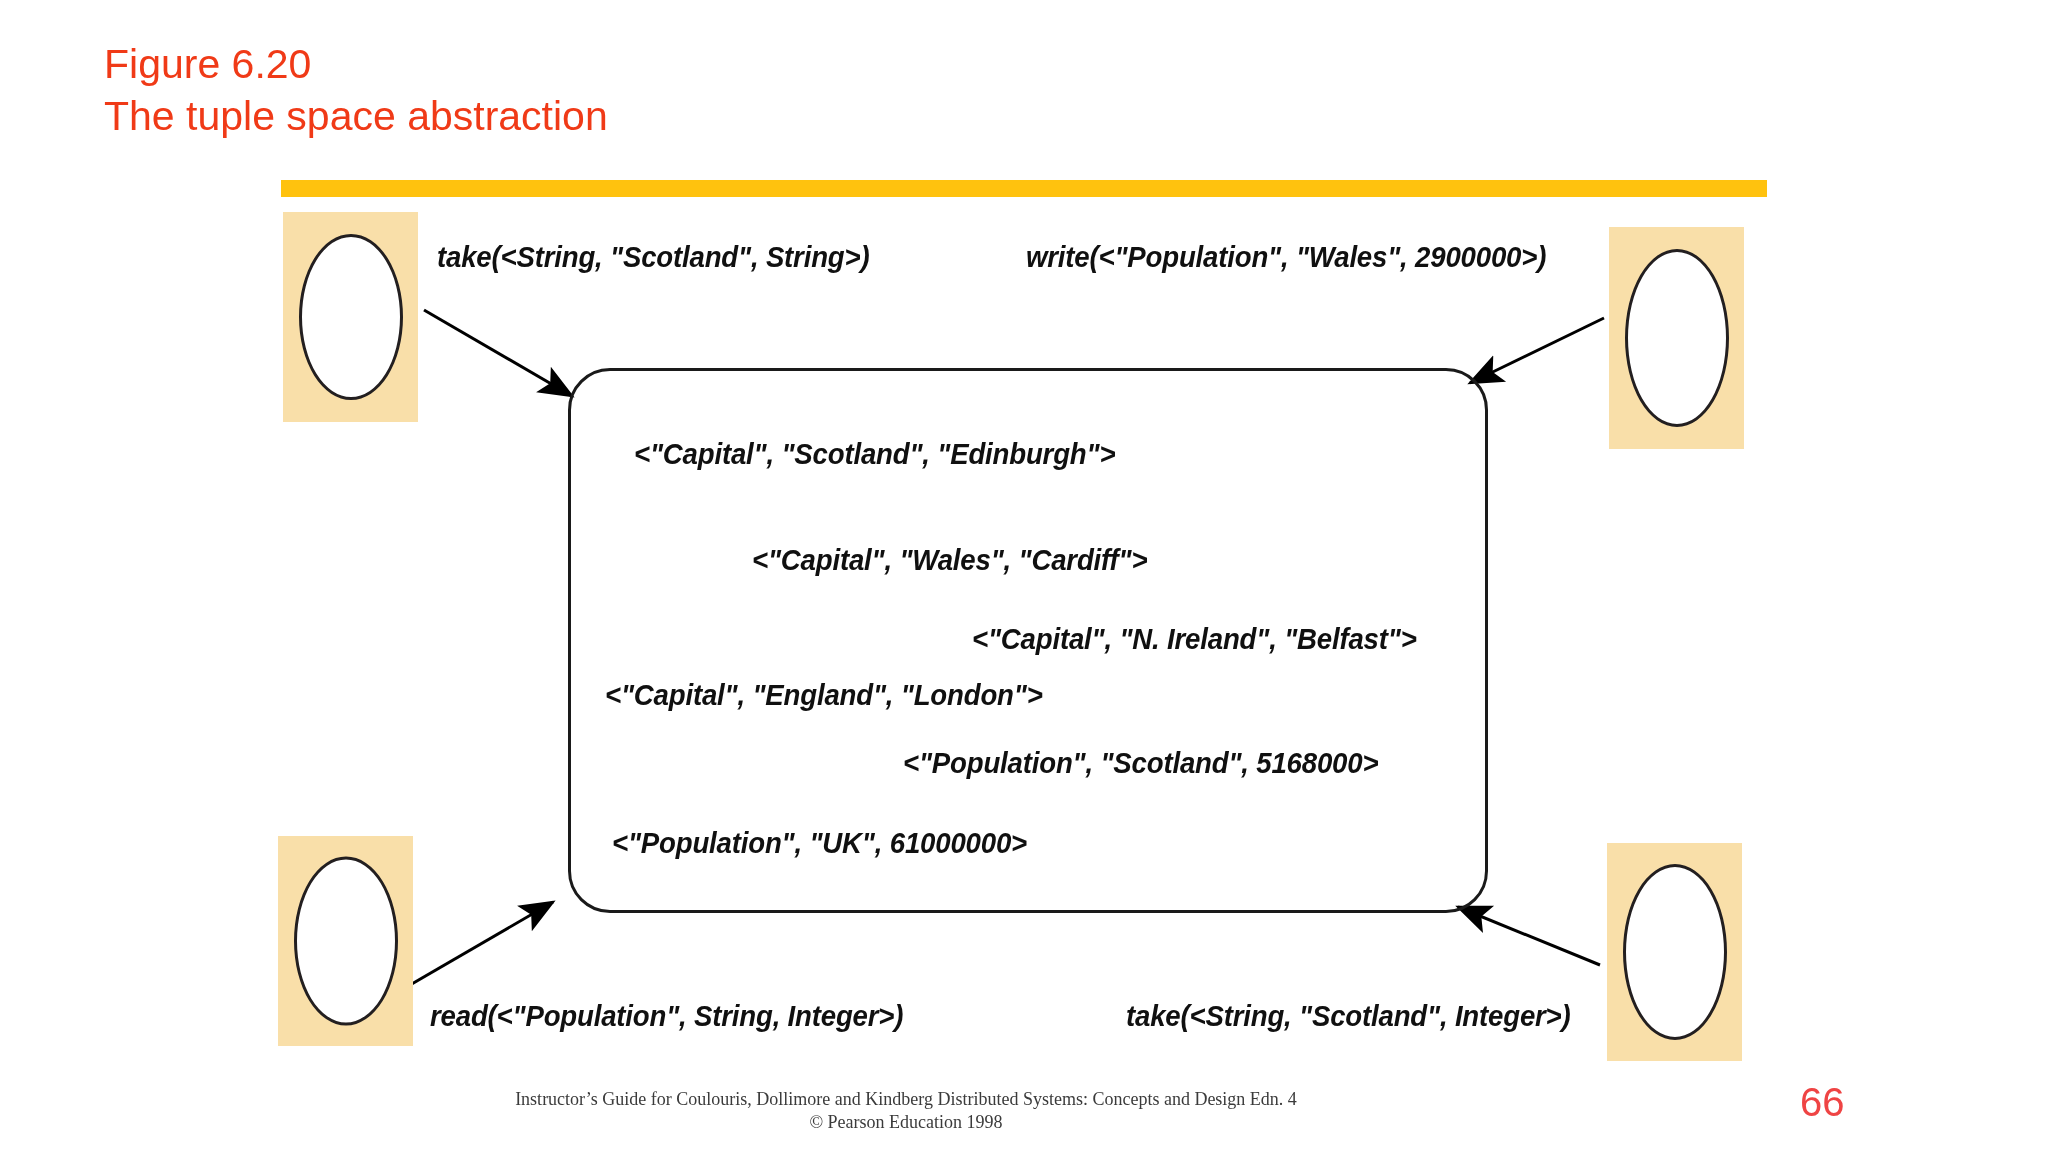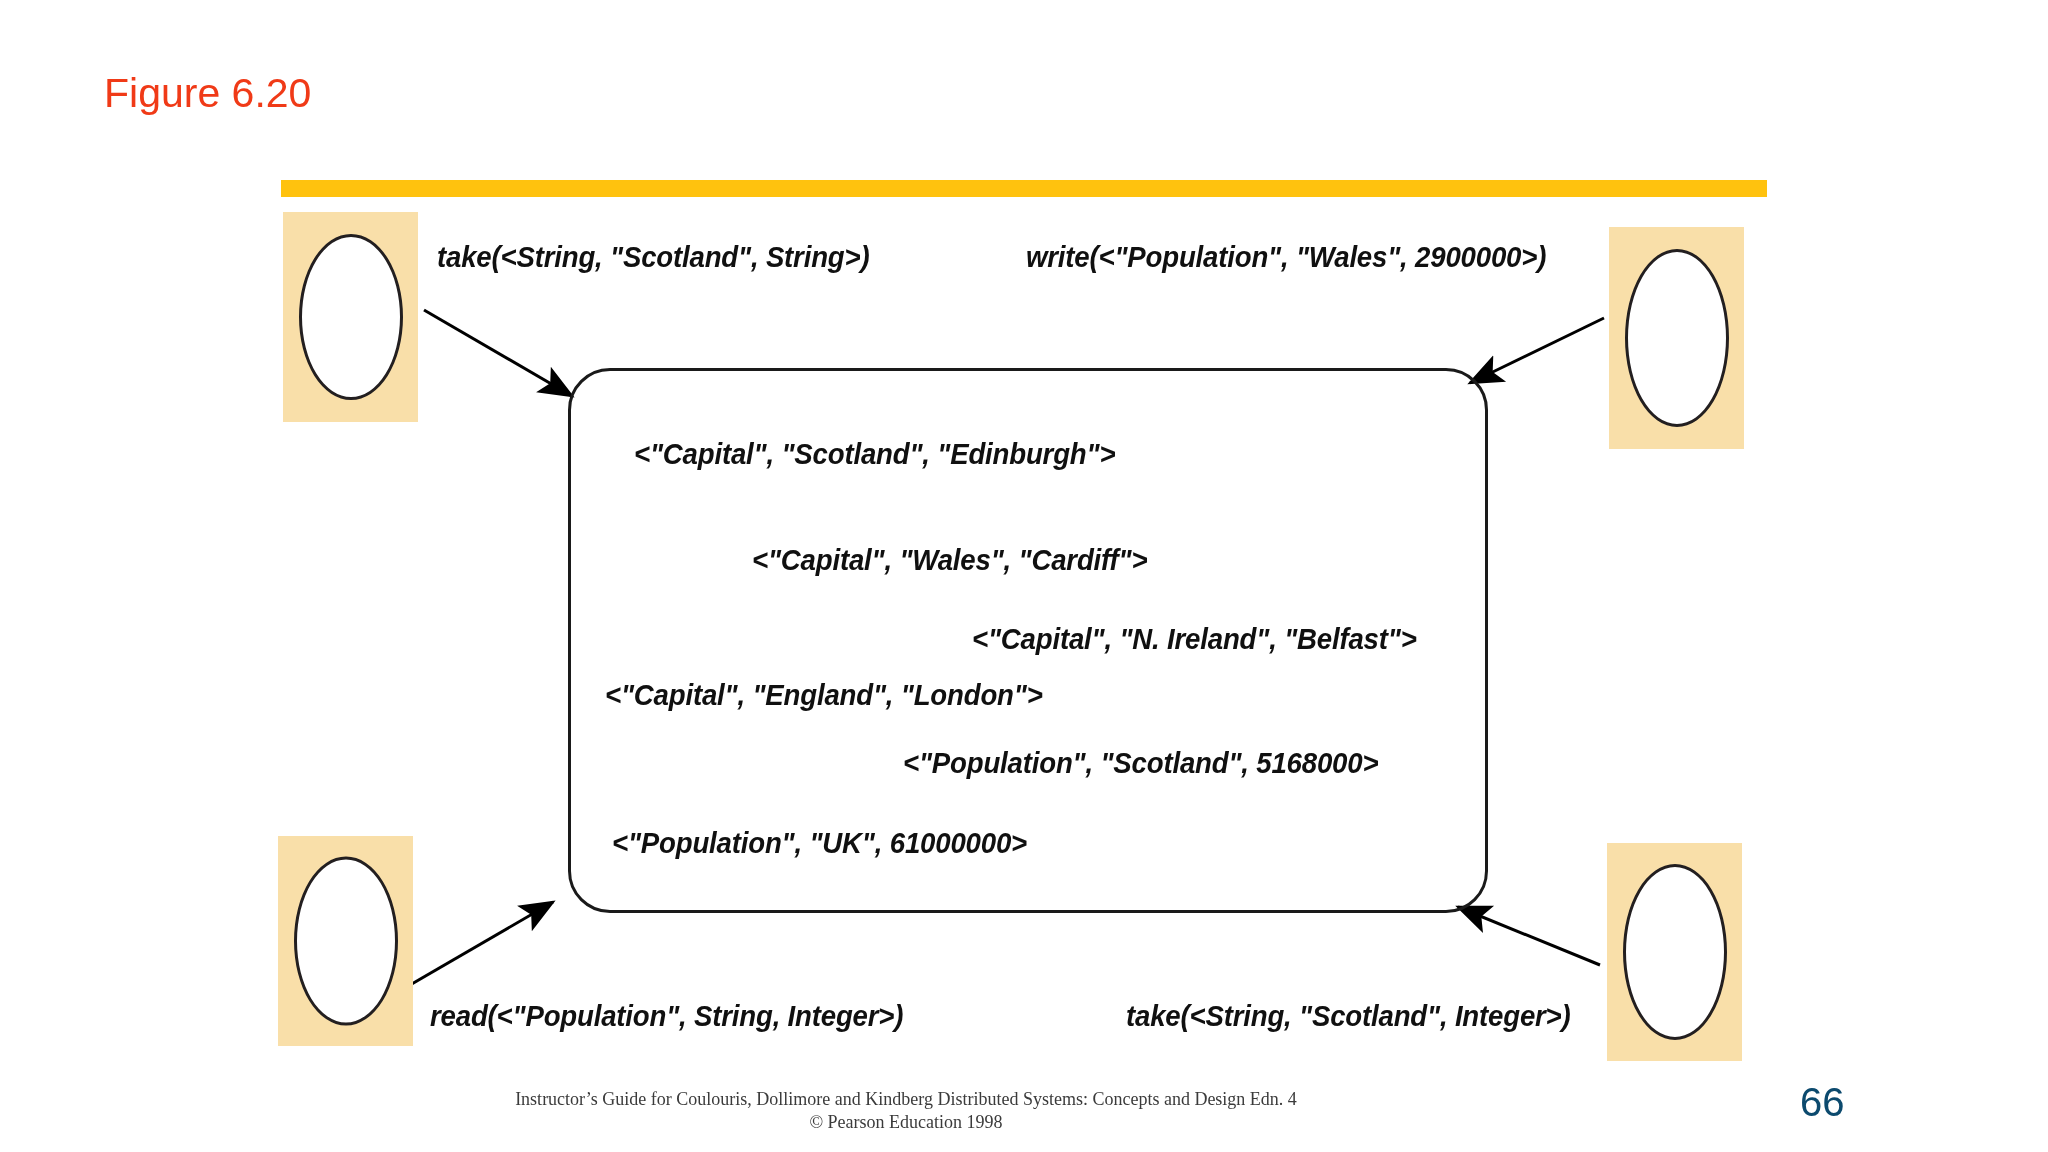--- a/index.html
+++ b/index.html
@@ -20,21 +20,21 @@
     position: absolute;
     left: 104px;
     top: 38px;
     color: #F03A17;
     font-family: "Liberation Sans", sans-serif;
     font-size: 41px;
     line-height: 52px;
     font-weight: 400;
     white-space: nowrap;
   }
-  #slide-title .line { display: block; margin-top: 29px; }
+  #slide-title .line { display: block; }
 
   
   #orange-bar {
     position: absolute;
     left: 281px;
     top: 180px;
     width: 1486px;
     height: 17px;
     background: #FFC20E;
   }
@@ -149,28 +149,29 @@
     line-height: 23px;
   }
   #footer .line { display: block; }
 
   #page-number {
     position: absolute;
     left: 1800px;
     top: 1080px;
     font-family: "Liberation Sans", sans-serif;
     font-size: 40px;
-    color: #0c4a6e;
+    color: #ef4444;
   }
 </style>
 </head>
 <body>
 
 <div id="slide-title">
   <span class="line">Figure 6.20</span>
+  <span class="line">The tuple space abstraction</span>
 </div>
 
 <div id="orange-bar"></div>
 
 <div id="figure-canvas">
 
   <svg id="arrows-layer" viewBox="0 0 2048 1152" width="2048" height="1152" xmlns="http://www.w3.org/2000/svg">
     <defs>
       <marker id="arrowhead" markerWidth="13" markerHeight="13" refX="11" refY="5.5" orient="auto" markerUnits="strokeWidth">
         <path d="M0,0.6 L12,5.5 L0,10.4 L2.6,5.5 Z" fill="#000000"></path>

